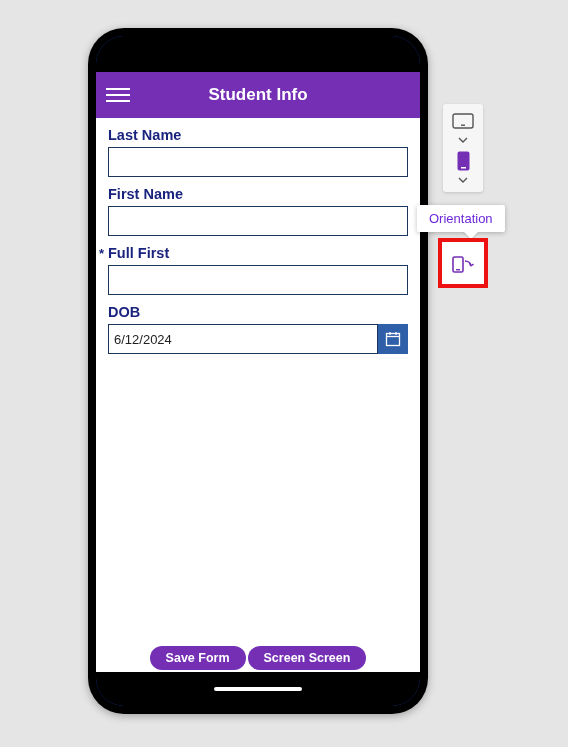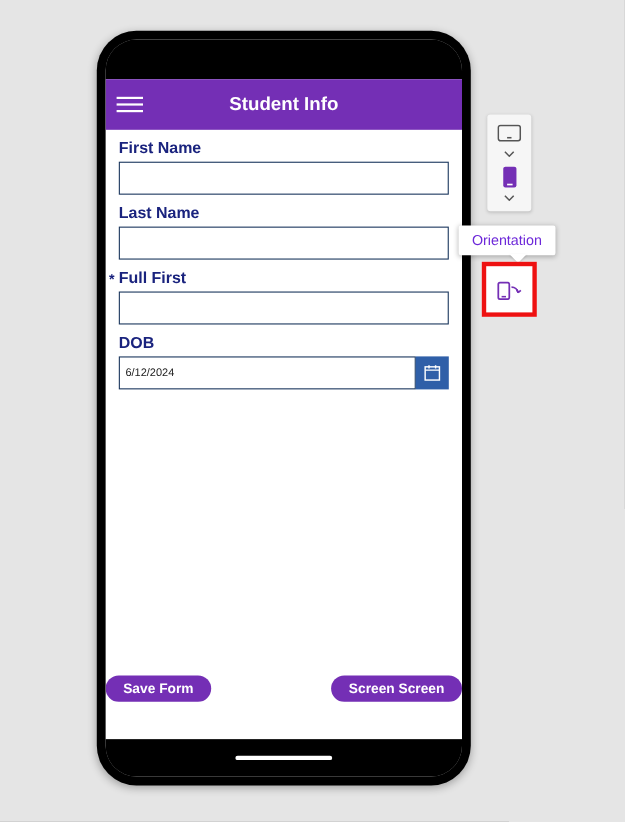--- a/index.html
+++ b/index.html
@@ -20,21 +20,21 @@
     width: 340px;
     height: 686px;
     background: #000;
     border-radius: 36px;
     box-shadow: 0 2px 8px rgba(0,0,0,0.3);
     padding: 8px;
   }
   .phone-inner {
     width: 100%;
     height: 100%;
-    background: #a3a3a3;
+    background: #1d4ed8;
     border-radius: 28px;
     overflow: hidden;
     display: flex;
     flex-direction: column;
   }
   .status-strip-top {
     height: 36px;
     background: #000;
   }
   .status-strip-bottom {
@@ -123,37 +123,37 @@
     color: #333;
   }
   .date-row {
     display: flex;
   }
   .date-input {
     flex: 1;
     height: 30px;
     border: 1px solid #1a365d;
     padding: 3px 5px;
-    font-size: 10px;
+    font-size: 13px;
     color: #222;
   }
   .date-btn {
     width: 30px;
     height: 30px;
     background: #2f5fa8;
     display: flex;
     align-items: center;
     justify-content: center;
     cursor: pointer;
   }
   .date-btn svg { display:block; }
   .footer {
-    padding: 10px 0 34px 0;
-    display: flex;
-    justify-content: space-between;
+    padding: 10px 0 2px 0;
+    display: flex;
+    justify-content: center;
     gap: 2px;
   }
   .pill-btn {
     background: #742fb5;
     color: #fff;
     border: none;
     border-radius: 14px;
     height: 24px;
     padding: 0 16px;
     font-size: 12.5px;
@@ -242,26 +242,26 @@
           <span></span>
             <span></span>
             <span></span>
         </div>
         <div class="app-title">Student Info</div>
       </div>
 
       <div class="form-body">
 
         <div class="field">
+          <span class="field-label">Last Name</span>
+          <input class="text-input" type="text" value="" style="">
+        </div>
+
+        <div class="field">
           <span class="field-label">First Name</span>
-          <input class="text-input" type="text" value="" style="">
-        </div>
-
-        <div class="field">
-          <span class="field-label">Last Name</span>
           <input class="text-input" type="text" value="" style="">
         </div>
 
         <div class="field">
           <span class="required-star">*</span>
           <span class="field-label">Full First</span>
           <input class="text-input" type="text" value="" style="">
         </div>
 
         <div class="field">

